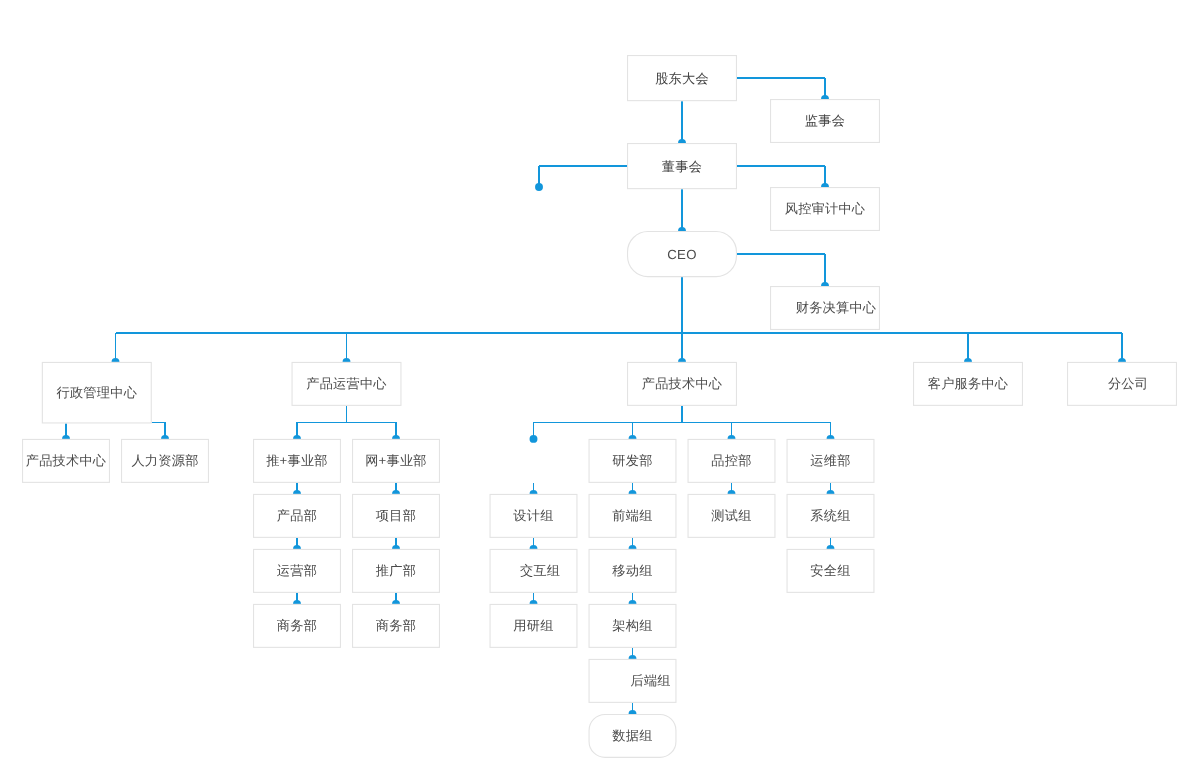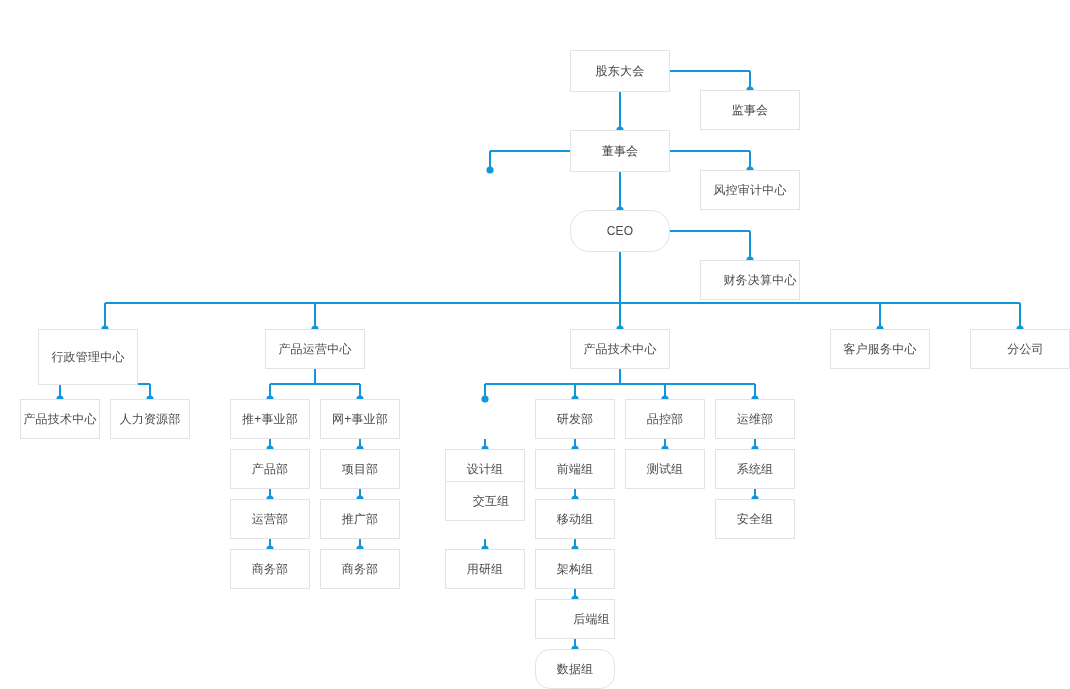--- a/index.html
+++ b/index.html
@@ -214,21 +214,21 @@
       </div>
       <div class="org-node level-5" style="left: 320px; top: 499px; width: 80px; height: 40px;">
         <span>推广部</span>
       </div>
       <div class="org-node level-5" style="left: 320px; top: 549px; width: 80px; height: 40px;">
         <span>商务部</span>
       </div>
       <div class="org-node level-5" style="left: 445px; top: 449px; width: 80px; height: 40px;">
         <span>设计组</span>
       </div>
-      <div class="org-node level-5" style="left: 445px; top: 481px; width: 80px; height: 40px; padding-left: 12px;">
+      <div class="org-node level-5" style="left: 445px; top: 499px; width: 80px; height: 40px; padding-left: 12px;">
         <span>交互组</span>
       </div>
       <div class="org-node level-5" style="left: 445px; top: 549px; width: 80px; height: 40px;">
         <span>用研组</span>
       </div>
       <div class="org-node level-4" style="left: 535px; top: 399px; width: 80px; height: 40px;">
         <span>研发部</span>
       </div>
       <div class="org-node level-5" style="left: 535px; top: 449px; width: 80px; height: 40px;">
         <span>前端组</span>

